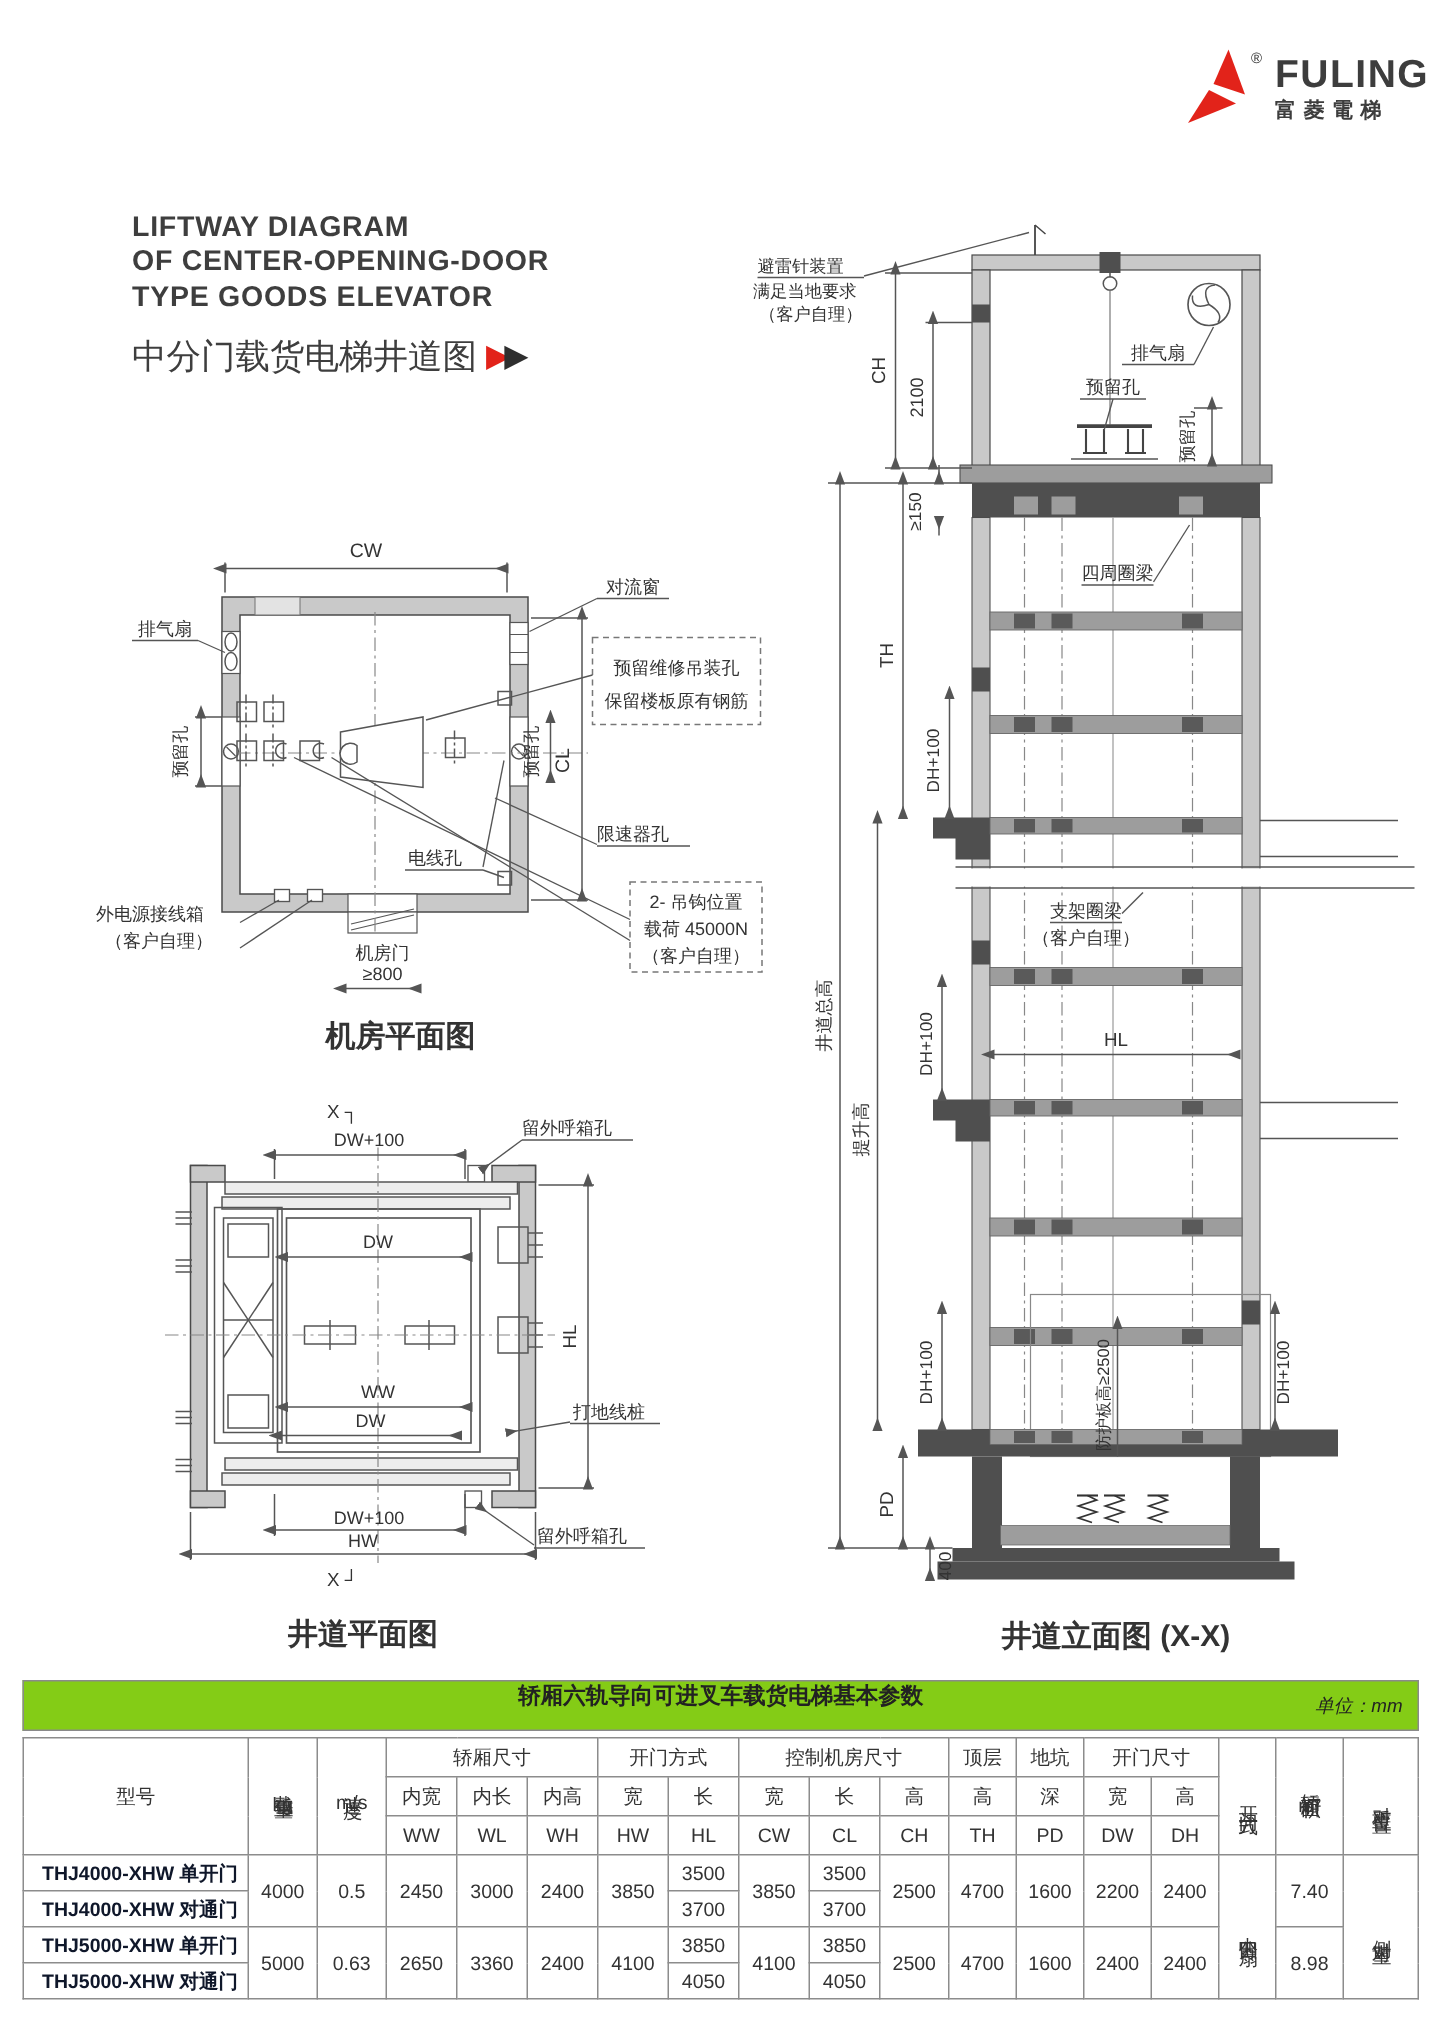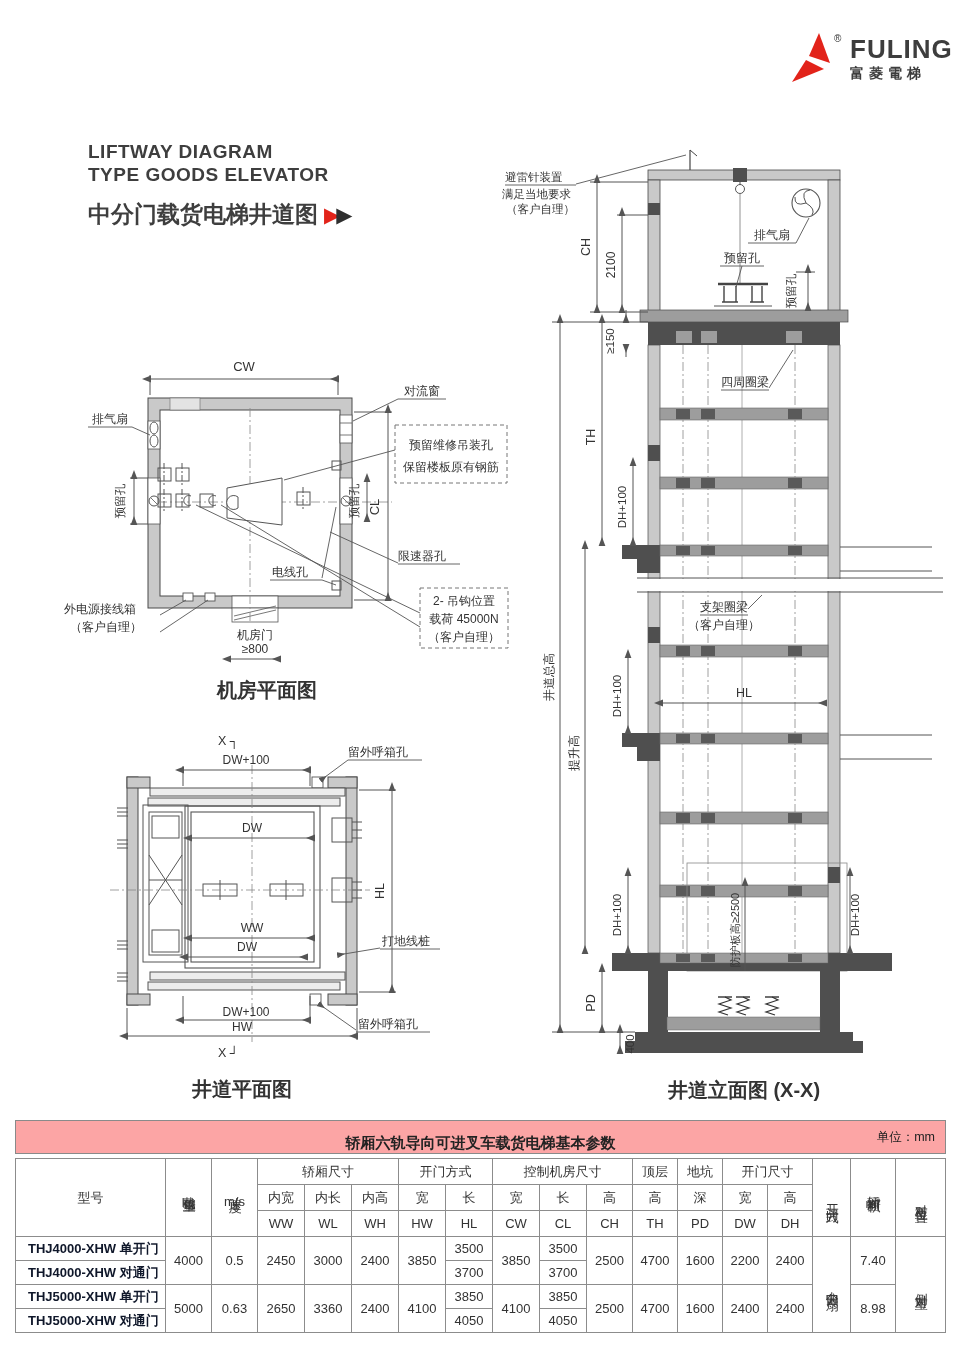--- a/index.html
+++ b/index.html
@@ -8,34 +8,34 @@
   svg{font-family:"Liberation Sans","DejaVu Sans",sans-serif;}
   svg text{fill:#333;}
 
   
   #logo{position:absolute;left:788px;top:30px;display:flex;align-items:center;gap:8px;}
   #logo .txtcol{display:flex;flex-direction:column;line-height:1;}
   #logo .brand{font-size:26px;font-weight:800;color:#3d3d3d;letter-spacing:1px;}
   #logo .brandcn{font-size:14px;font-weight:700;color:#3d3d3d;letter-spacing:5px;margin-top:4px;}
   #title{position:absolute;left:88px;top:140px;}
   #title .en{font-size:19px;font-weight:700;color:#3e3e3e;line-height:1.23;letter-spacing:0.5px;}
-  #title .cn{font-size:23px;font-weight:700;color:#3e3e3e;margin-top:12px;display:flex;align-items:center;gap:6px;text-align:right;}
+  #title .cn{font-size:23px;font-weight:400;color:#3e3e3e;margin-top:12px;display:flex;align-items:center;gap:6px;text-align:right;}
   #title .tri{font-size:21px;line-height:1;}
   #title .tri.red{color:#e2231a;margin-right:-10px;}
   #title .tri.dark{color:#2f2f2f;}
 
   
   .diag{position:absolute;}
 
   
   #tablewrap{position:absolute;left:15px;top:1120px;width:931px;}
-  #tbar{position:relative;height:32px;background:#fca5a5;border:1px solid #8a8a8a;
-        display:flex;align-items:flex-end;justify-content:center;}
+  #tbar{position:relative;height:32px;background:#84cc16;border:1px solid #8a8a8a;
+        display:flex;align-items:flex-start;justify-content:center;}
   #tbar .ttl{font-size:15px;font-weight:700;color:#222;}
-  #tbar .unit{position:absolute;right:10px;top:8px;font-size:12.5px;color:#222;}
+  #tbar .unit{position:absolute;right:10px;top:8px;font-size:12.5px;color:#222;font-style:italic;}
   table.params{border-collapse:collapse;width:931px;margin-top:4px;table-layout:fixed;}
   table.params td,table.params th{border:1px solid #8c8c8c;text-align:center;vertical-align:middle;
         font-size:13px;font-weight:400;color:#333;padding:2px 1px;background:#fff;}
   table.params .model{text-align:left;padding-left:12px;font-weight:700;color:#0f172a;font-size:13px;white-space:nowrap;}
   table.params .hrow{height:26px;}
   table.params .drow{height:24px;}
   .vtext{writing-mode:vertical-rl;text-orientation:upright;letter-spacing:2px;display:inline-block;line-height:1.1;}
   .stack{display:flex;flex-direction:column;align-items:center;gap:3px;}
 </style>
 </head>
@@ -50,20 +50,21 @@
       <text x="46" y="12" font-size="10" fill="#3d3d3d">®</text>
     </svg>
     <div class="txtcol">
       <span class="brand">FULING</span>
       <span class="brandcn">富菱電梯</span>
     </div>
   </div>
 
   <div id="title">
     <div class="en">LIFTWAY DIAGRAM</div>
+    <div class="en">OF CENTER-OPENING-DOOR</div>
     <div class="en">TYPE GOODS ELEVATOR</div>
     <div class="cn">
       <span>中分门载货电梯井道图</span>
       <span class="tri red">▶</span>
       <span class="tri dark">▶</span>
     </div>
   </div>
 
   <svg class="diag" style="left:60px;top:355px" width="460" height="360" viewBox="0 0 460 360">
     <defs>

